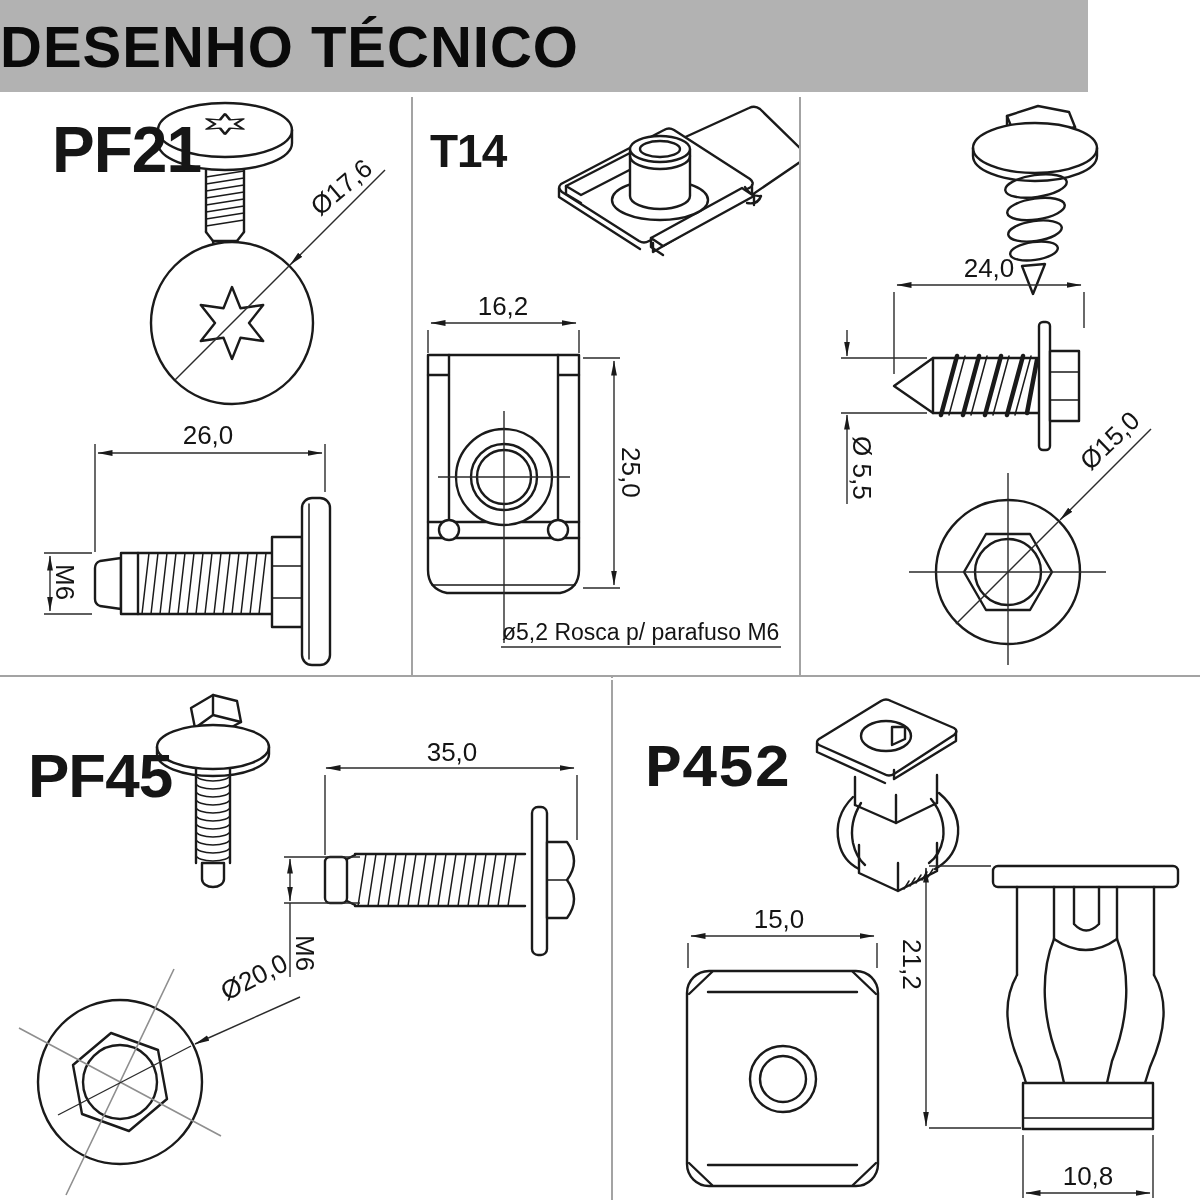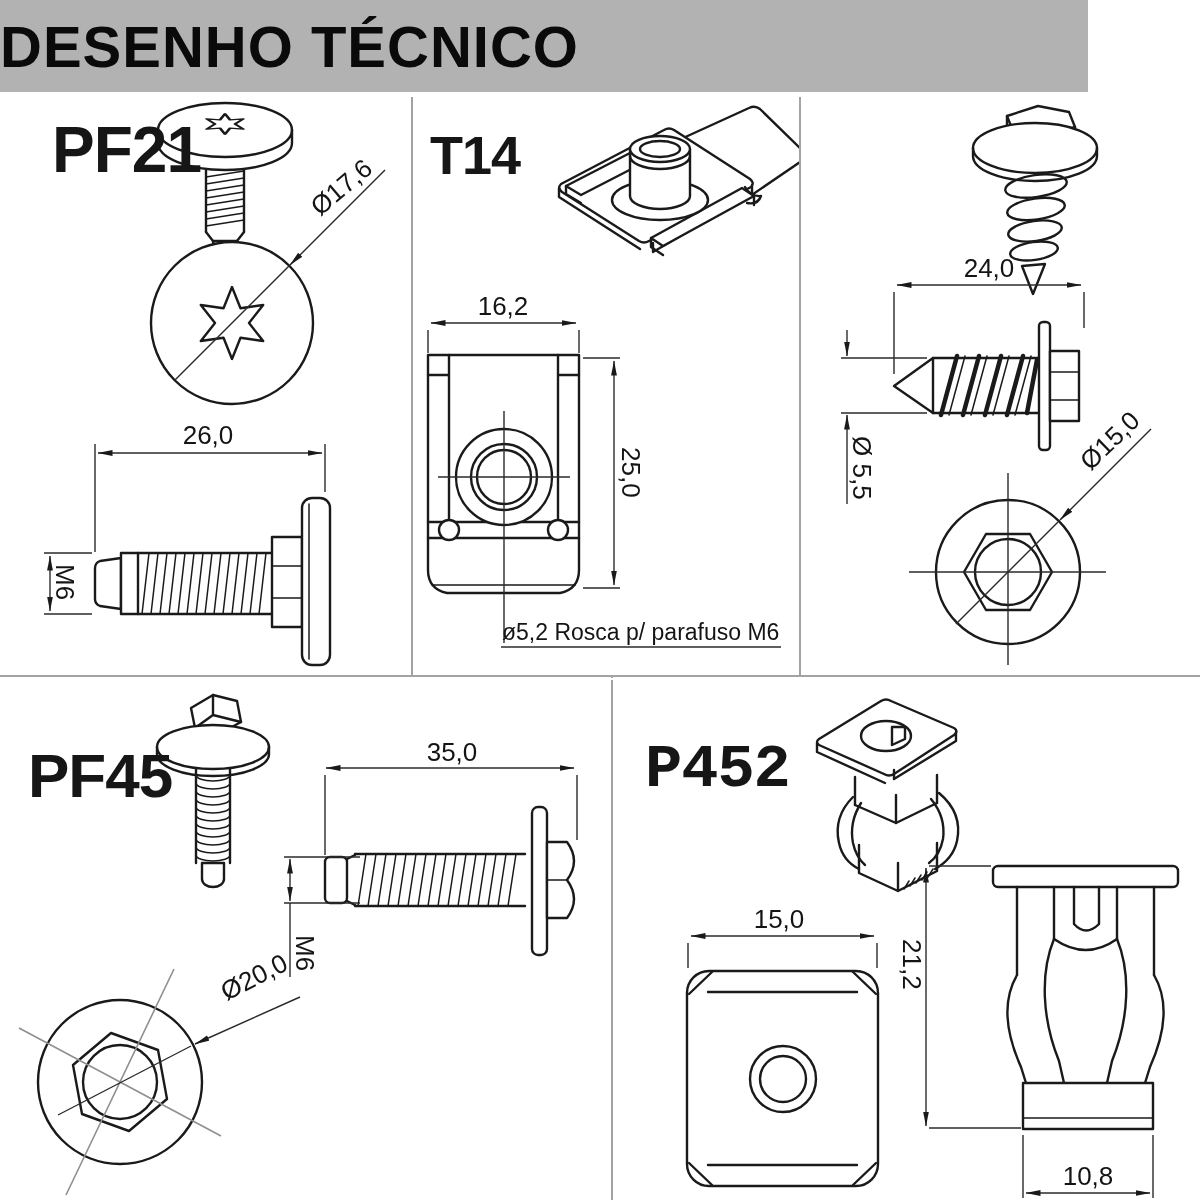--- a/index.html
+++ b/index.html
@@ -11,21 +11,21 @@
              font-family:"Liberation Sans",sans-serif;}
   .panel{position:absolute;background:#ffffff;}
   #p-pf21{left:0;top:92px;width:411px;height:583px;}
   #p-t14{left:413px;top:92px;width:386px;height:583px;}
   #p-pf19{left:801px;top:92px;width:399px;height:583px;}
   #p-pf45{left:0;top:677px;width:611px;height:523px;}
   #p-p452{left:613px;top:677px;width:587px;height:523px;}
   .panel svg{position:absolute;left:0;top:0;}
   .part-label{position:absolute;font-weight:800;color:#161616;letter-spacing:-1px;line-height:1;}
   #l-pf21{left:32px;top:26px;font-size:64px;margin-left:20px;}
-  #l-t14{left:17px;top:36px;font-size:54px;}
+  #l-t14{left:17px;top:36px;font-size:46px;}
   #l-pf19{left:49px;top:68px;font-size:56px;}
   #l-pf45{left:28px;top:68px;font-size:62px;}
   #l-p452{left:32px;top:62px;font-size:62px;font-family:Liberation Mono, monospace;}
   .vdiv,.hdiv{position:absolute;background:#a3a3a3;}
   #d1{left:411px;top:97px;width:3px;height:578px;}
   #d2{left:798px;top:97px;width:3px;height:578px;}
   #d3{left:0;top:675px;width:1200px;height:3px;}
   #d4{left:610px;top:680px;width:3px;height:520px;}
   
   .o{fill:none;stroke:#1a1a1a;stroke-width:2.4;stroke-linejoin:round;stroke-linecap:round;}

